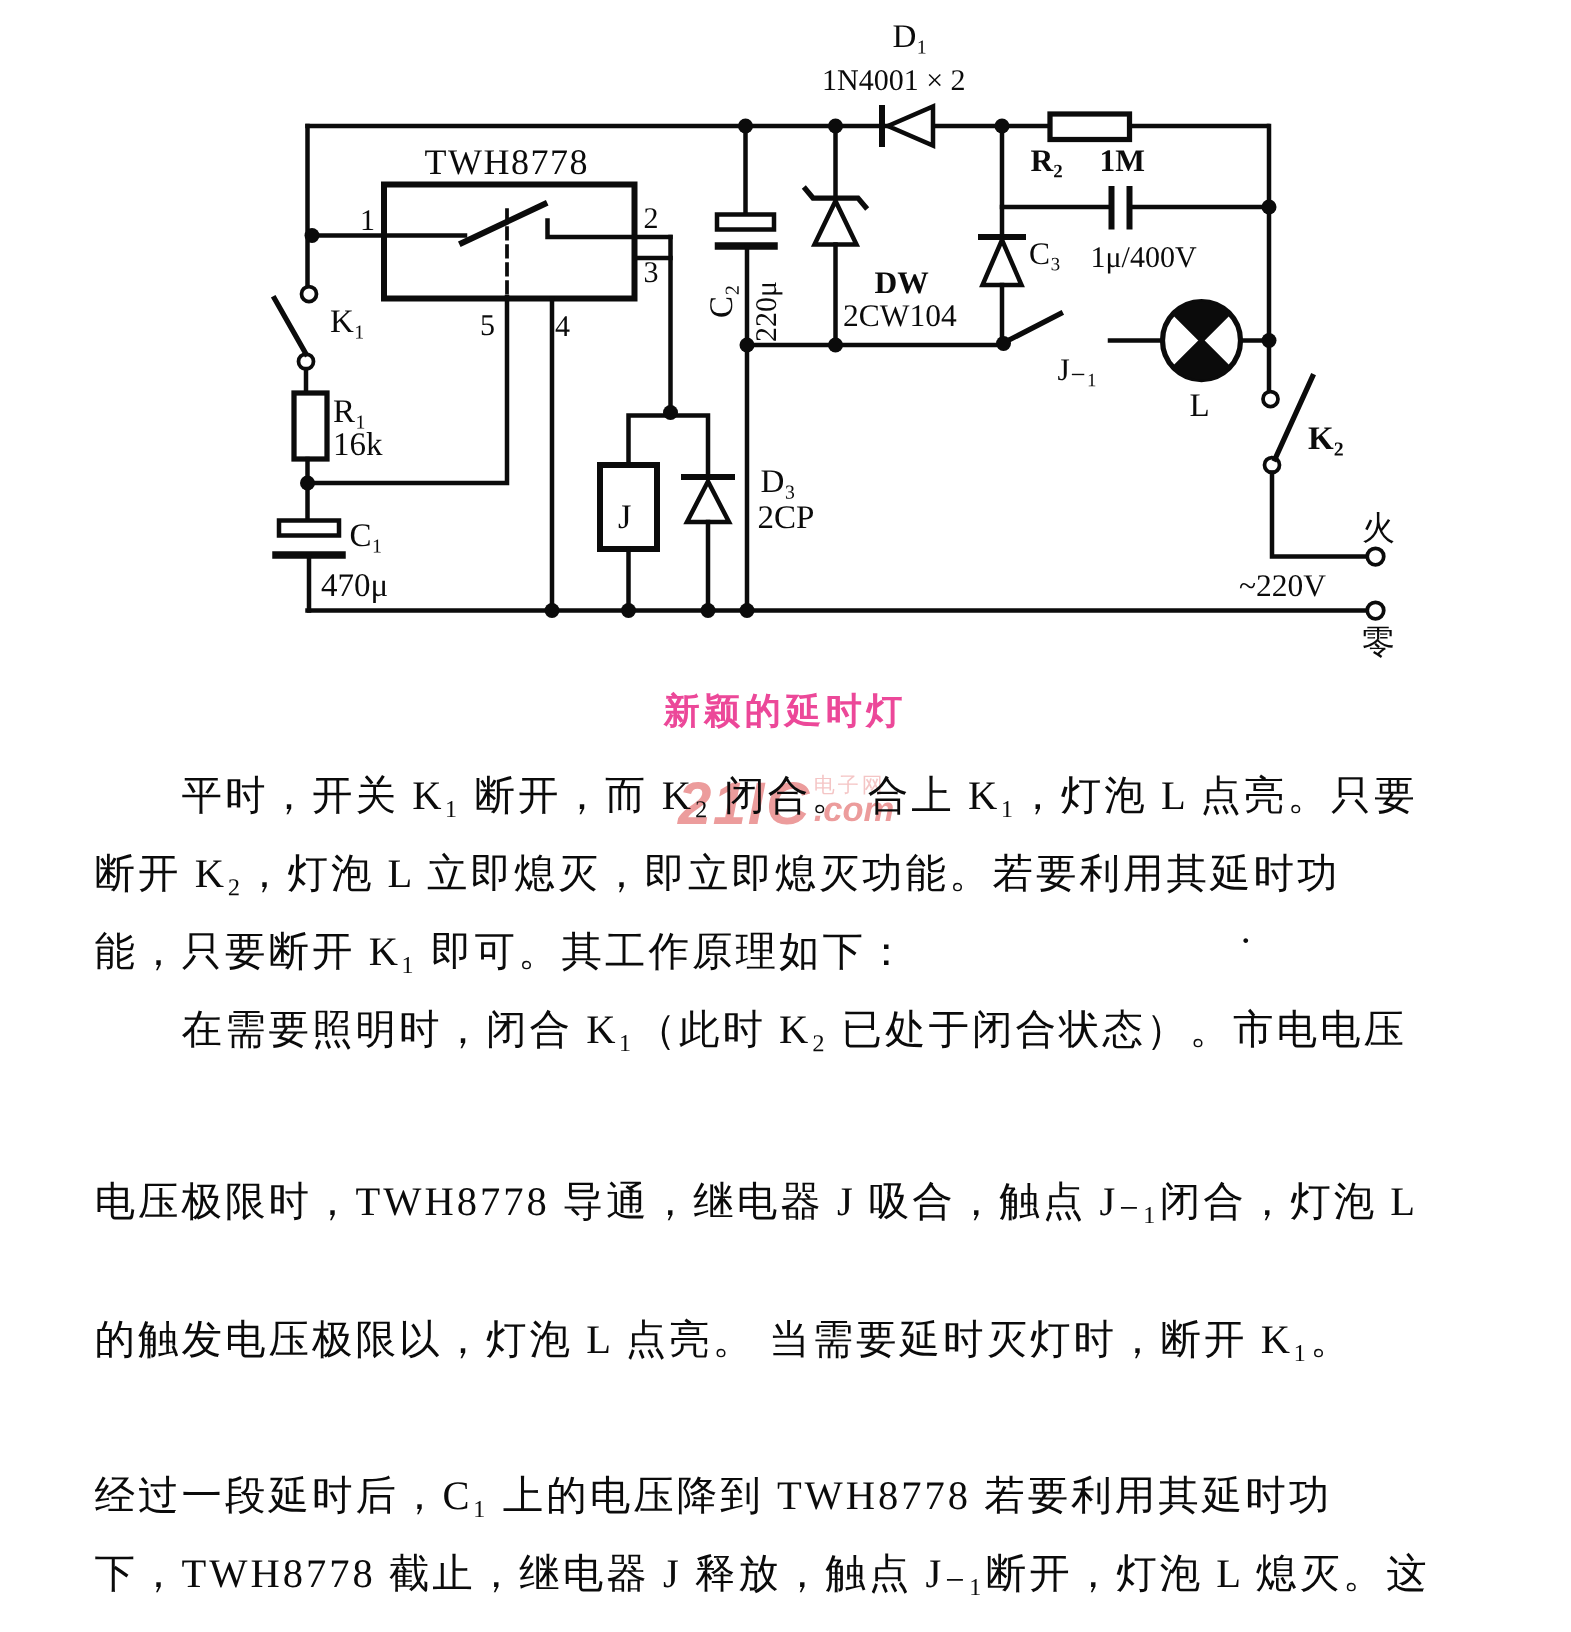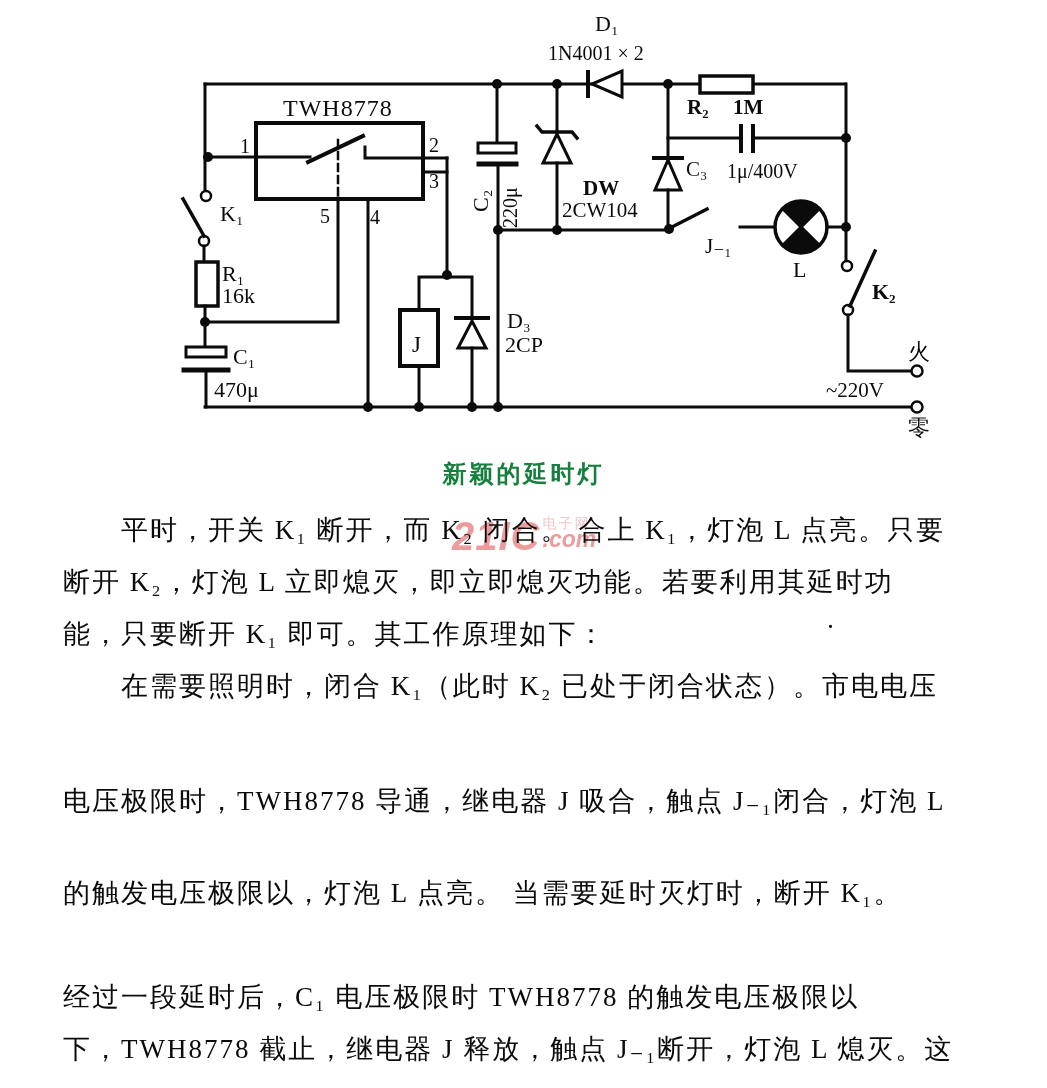--- a/index.html
+++ b/index.html
@@ -4,21 +4,21 @@
 <style>
   html,body{margin:0;padding:0;background:#e8e8e8;}
   #page{
     position:relative;width:1047px;height:1088px;background:#ffffff;
     font-family:"Liberation Serif","DejaVu Serif",serif;color:#0b0b0b;overflow:hidden;
     margin:0 auto;
   }
   #schematic{position:absolute;left:0;top:0;}
   #caption{
     position:absolute;left:0;top:458px;width:1047px;text-align:center;
-    font-size:24px;letter-spacing:3px;font-weight:bold;color:#15803d;
+    font-size:24px;letter-spacing:3px;font-weight:bold;color:#ec4899;
   }
   .bodyline{
     position:absolute;left:63px;width:930px;height:44px;
     font-size:27px;line-height:1.25;letter-spacing:2px;white-space:nowrap;color:#0b0b0b;
   }
   .indent{padding-left:58px;}
   #stray-dot{position:absolute;left:826px;top:612px;font-size:27px;color:#0b0b0b;}
   #watermark{
     position:absolute;left:452px;top:516px;z-index:1;
     font-family:"Liberation Sans","DejaVu Sans",sans-serif;line-height:1;
@@ -204,17 +204,17 @@
       </span>
     </div>
   </div>
 
   <div class="bodyline indent lineslot" style="top:514px">平时，开关 K₁ 断开，而 K₂ 闭合。 合上 K₁，灯泡 L 点亮。只要</div>
   <div class="bodyline lineslot" style="top:618px">能，只要断开 K₁ 即可。其工作原理如下：</div>
   <div class="bodyline lineslot" style="top:566px">断开 K₂，灯泡 L 立即熄灭，即立即熄灭功能。若要利用其延时功</div>
   <div class="bodyline indent lineslot" style="top:670px">在需要照明时，闭合 K₁（此时 K₂ 已处于闭合状态）。市电电压</div>
   <div class="bodyline lineslot" style="top:785px">电压极限时，TWH8778 导通，继电器 J 吸合，触点 J₋₁闭合，灯泡 L</div>
   <div class="bodyline lineslot" style="top:877px">的触发电压极限以，灯泡 L 点亮。 当需要延时灭灯时，断开 K₁。</div>
-  <div class="bodyline lineslot" style="top:981px">经过一段延时后，C₁ 电压极限时 TWH8778 的触发电压极限以</div>
+  <div class="bodyline lineslot" style="top:981px">经过一段延时后，C₁ 上的电压降到 TWH8778 若要利用其延时功</div>
   <div class="bodyline lineslot" style="top:1033px">下，TWH8778 截止，继电器 J 释放，触点 J₋₁断开，灯泡 L 熄灭。这</div>
 
   <span id="stray-dot">·</span>
 </div>
 
 </body></html>

